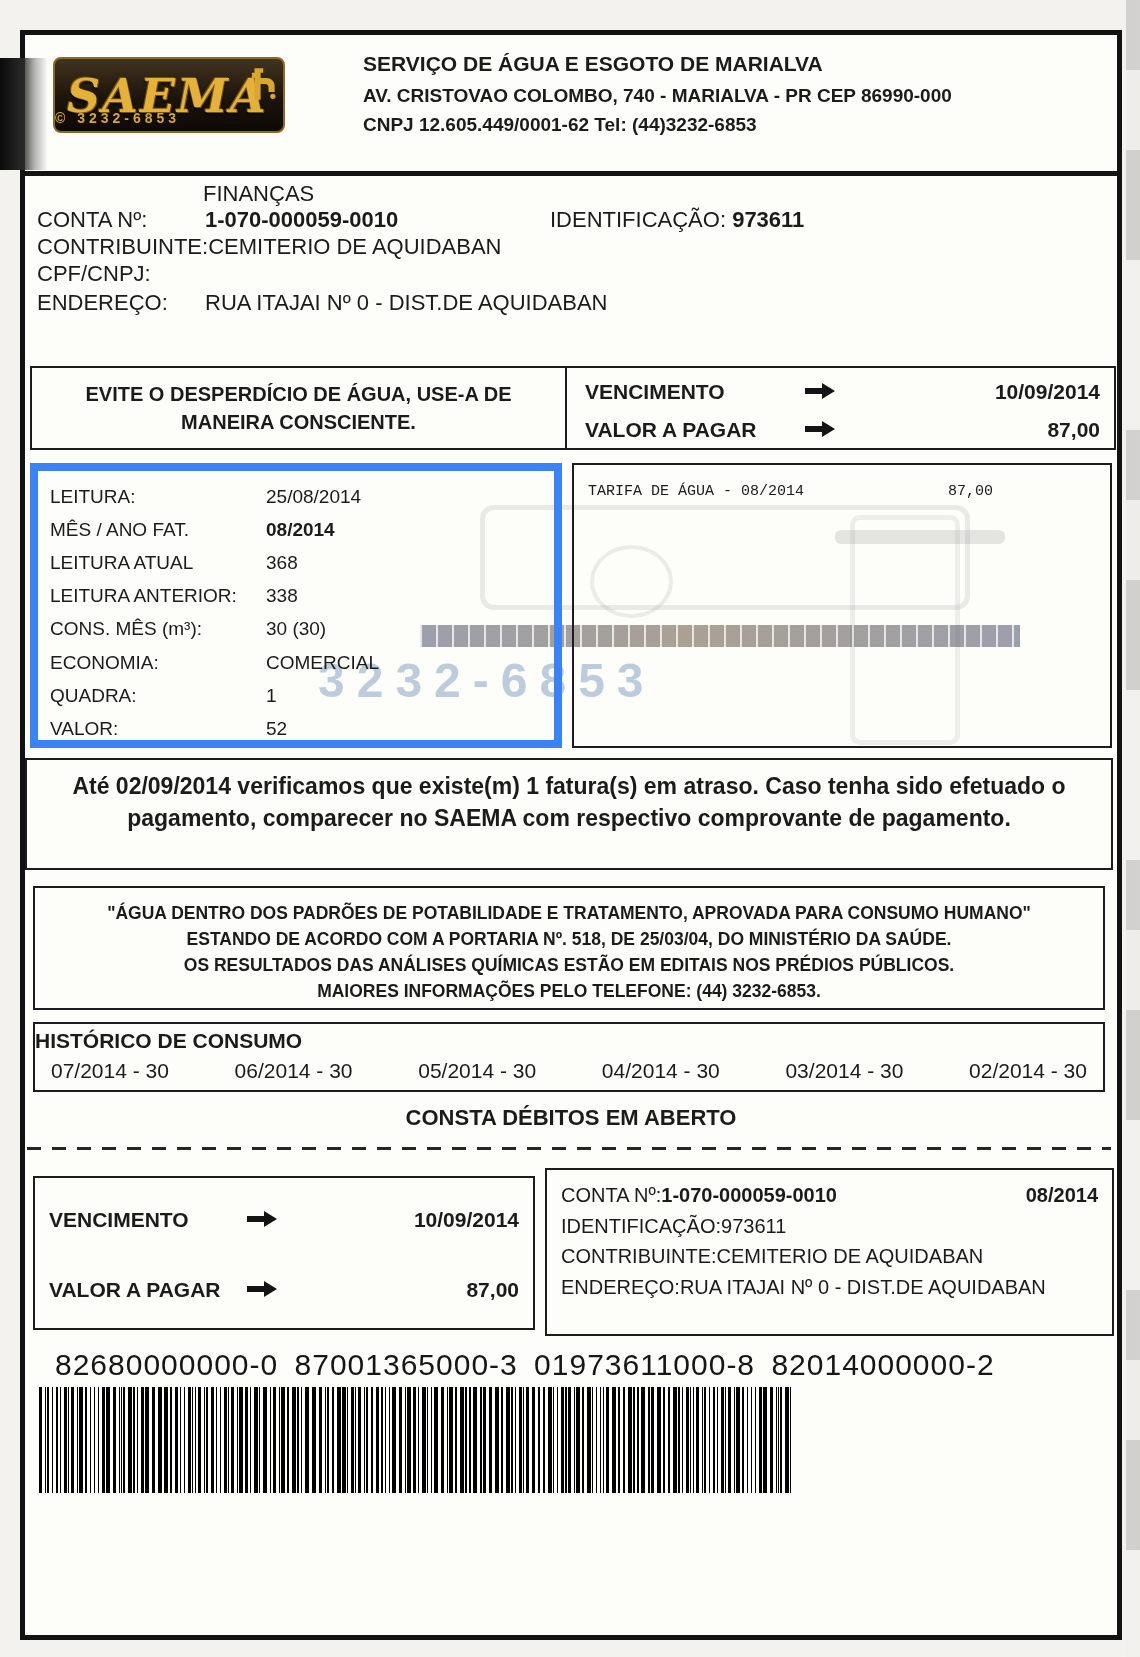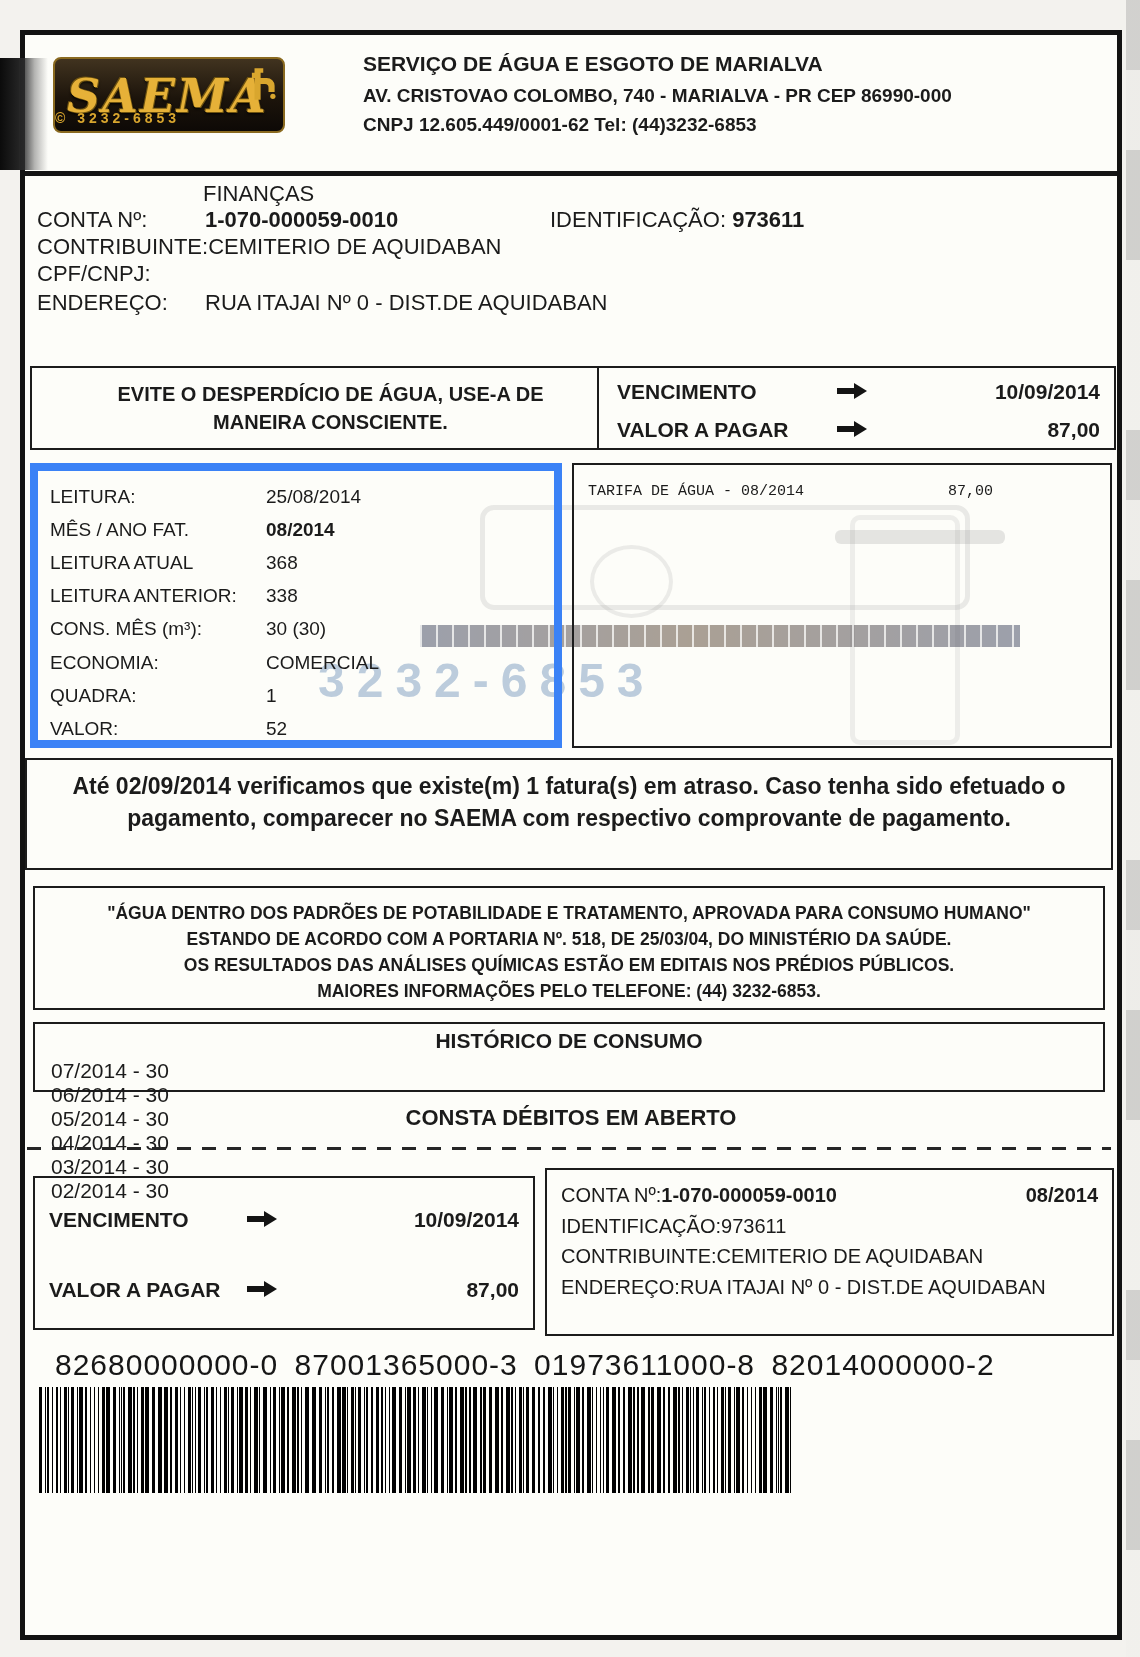--- a/index.html
+++ b/index.html
@@ -47,21 +47,21 @@
   .row-conta .val{position:absolute;left:180px;font-weight:bold;}
   .row-conta .ident{position:absolute;left:525px;}
   .row-contrib{left:12px;top:199px;}
   .row-cpf{left:12px;top:226px;}
   .row-end{left:0;top:255px;width:100%;height:24px;}
   .row-end .lbl{position:absolute;left:12px;}
   .row-end .val{position:absolute;left:180px;}
 
   
   .summary-box{left:5px;top:331px;width:1086px;height:84px;border:2px solid #1c1c1c;
-    box-sizing:border-box;display:flex;background:transparent;padding-left:32px;}
+    box-sizing:border-box;display:flex;background:transparent;}
   .summary-left{width:533px;border-right:2px solid #1c1c1c;display:flex;flex-direction:column;
     justify-content:center;text-align:center;font-weight:bold;font-size:20px;line-height:28px;}
   .summary-right{flex:1;position:relative;}
   .pay-row{position:absolute;left:18px;right:14px;height:26px;font-size:21px;font-weight:bold;}
   .pay-row .arrow-icon{position:absolute;left:218px;top:3px;}
   .pay-row .pv{position:absolute;right:0;}
   .pr1{top:12px;} .pr2{top:50px;}
 
   .arrow-icon{display:inline-block;width:34px;height:16px;position:relative;}
   .arrow-icon::before{content:"";position:absolute;left:2px;top:5px;width:18px;height:6px;background:#141414;}
@@ -95,22 +95,22 @@
     color:#7d9cc0;opacity:.5;letter-spacing:12px;}
 
   
   .overdue-box{left:0;top:723px;width:1088px;height:112px;border:2px solid #1c1c1c;
     box-sizing:border-box;padding:10px 26px;text-align:center;
     font-size:23px;font-weight:bold;line-height:32px;}
   .quality-box{left:8px;top:851px;width:1072px;height:124px;border:2px solid #1c1c1c;
     box-sizing:border-box;padding-top:12px;text-align:center;
     font-size:17.5px;font-weight:bold;line-height:26px;}
   .history-box{left:8px;top:987px;width:1072px;height:70px;border:2px solid #1c1c1c;box-sizing:border-box;}
-  .history-title{text-align:center;font-weight:bold;font-size:21px;margin-top:5px;}
-  .history-row{display:flex;justify-content:space-between;padding:6px 16px 0 16px;font-size:21px;flex-direction:column;}
+  .history-title{font-weight:bold;font-size:21px;margin-top:5px;}
+  .history-row{display:flex;justify-content:space-between;padding:6px 16px 0 16px;font-size:21px;}
 
   .consta{left:0;top:1070px;width:100%;text-align:center;font-size:22px;font-weight:bold;}
   .tear-line{left:2px;top:1112px;width:1084px;height:3px;
     background:repeating-linear-gradient(90deg,#262626 0 14px,transparent 14px 25px);}
 
   
   .stub-left{left:8px;top:1141px;width:502px;height:154px;border:2px solid #1c1c1c;box-sizing:border-box;position:absolute;}
   .stub-row{position:absolute;left:14px;right:14px;height:26px;font-size:21px;font-weight:bold;}
   .stub-row .arrow-icon{position:absolute;left:196px;top:3px;}
   .stub-row .pv{position:absolute;right:0;}

